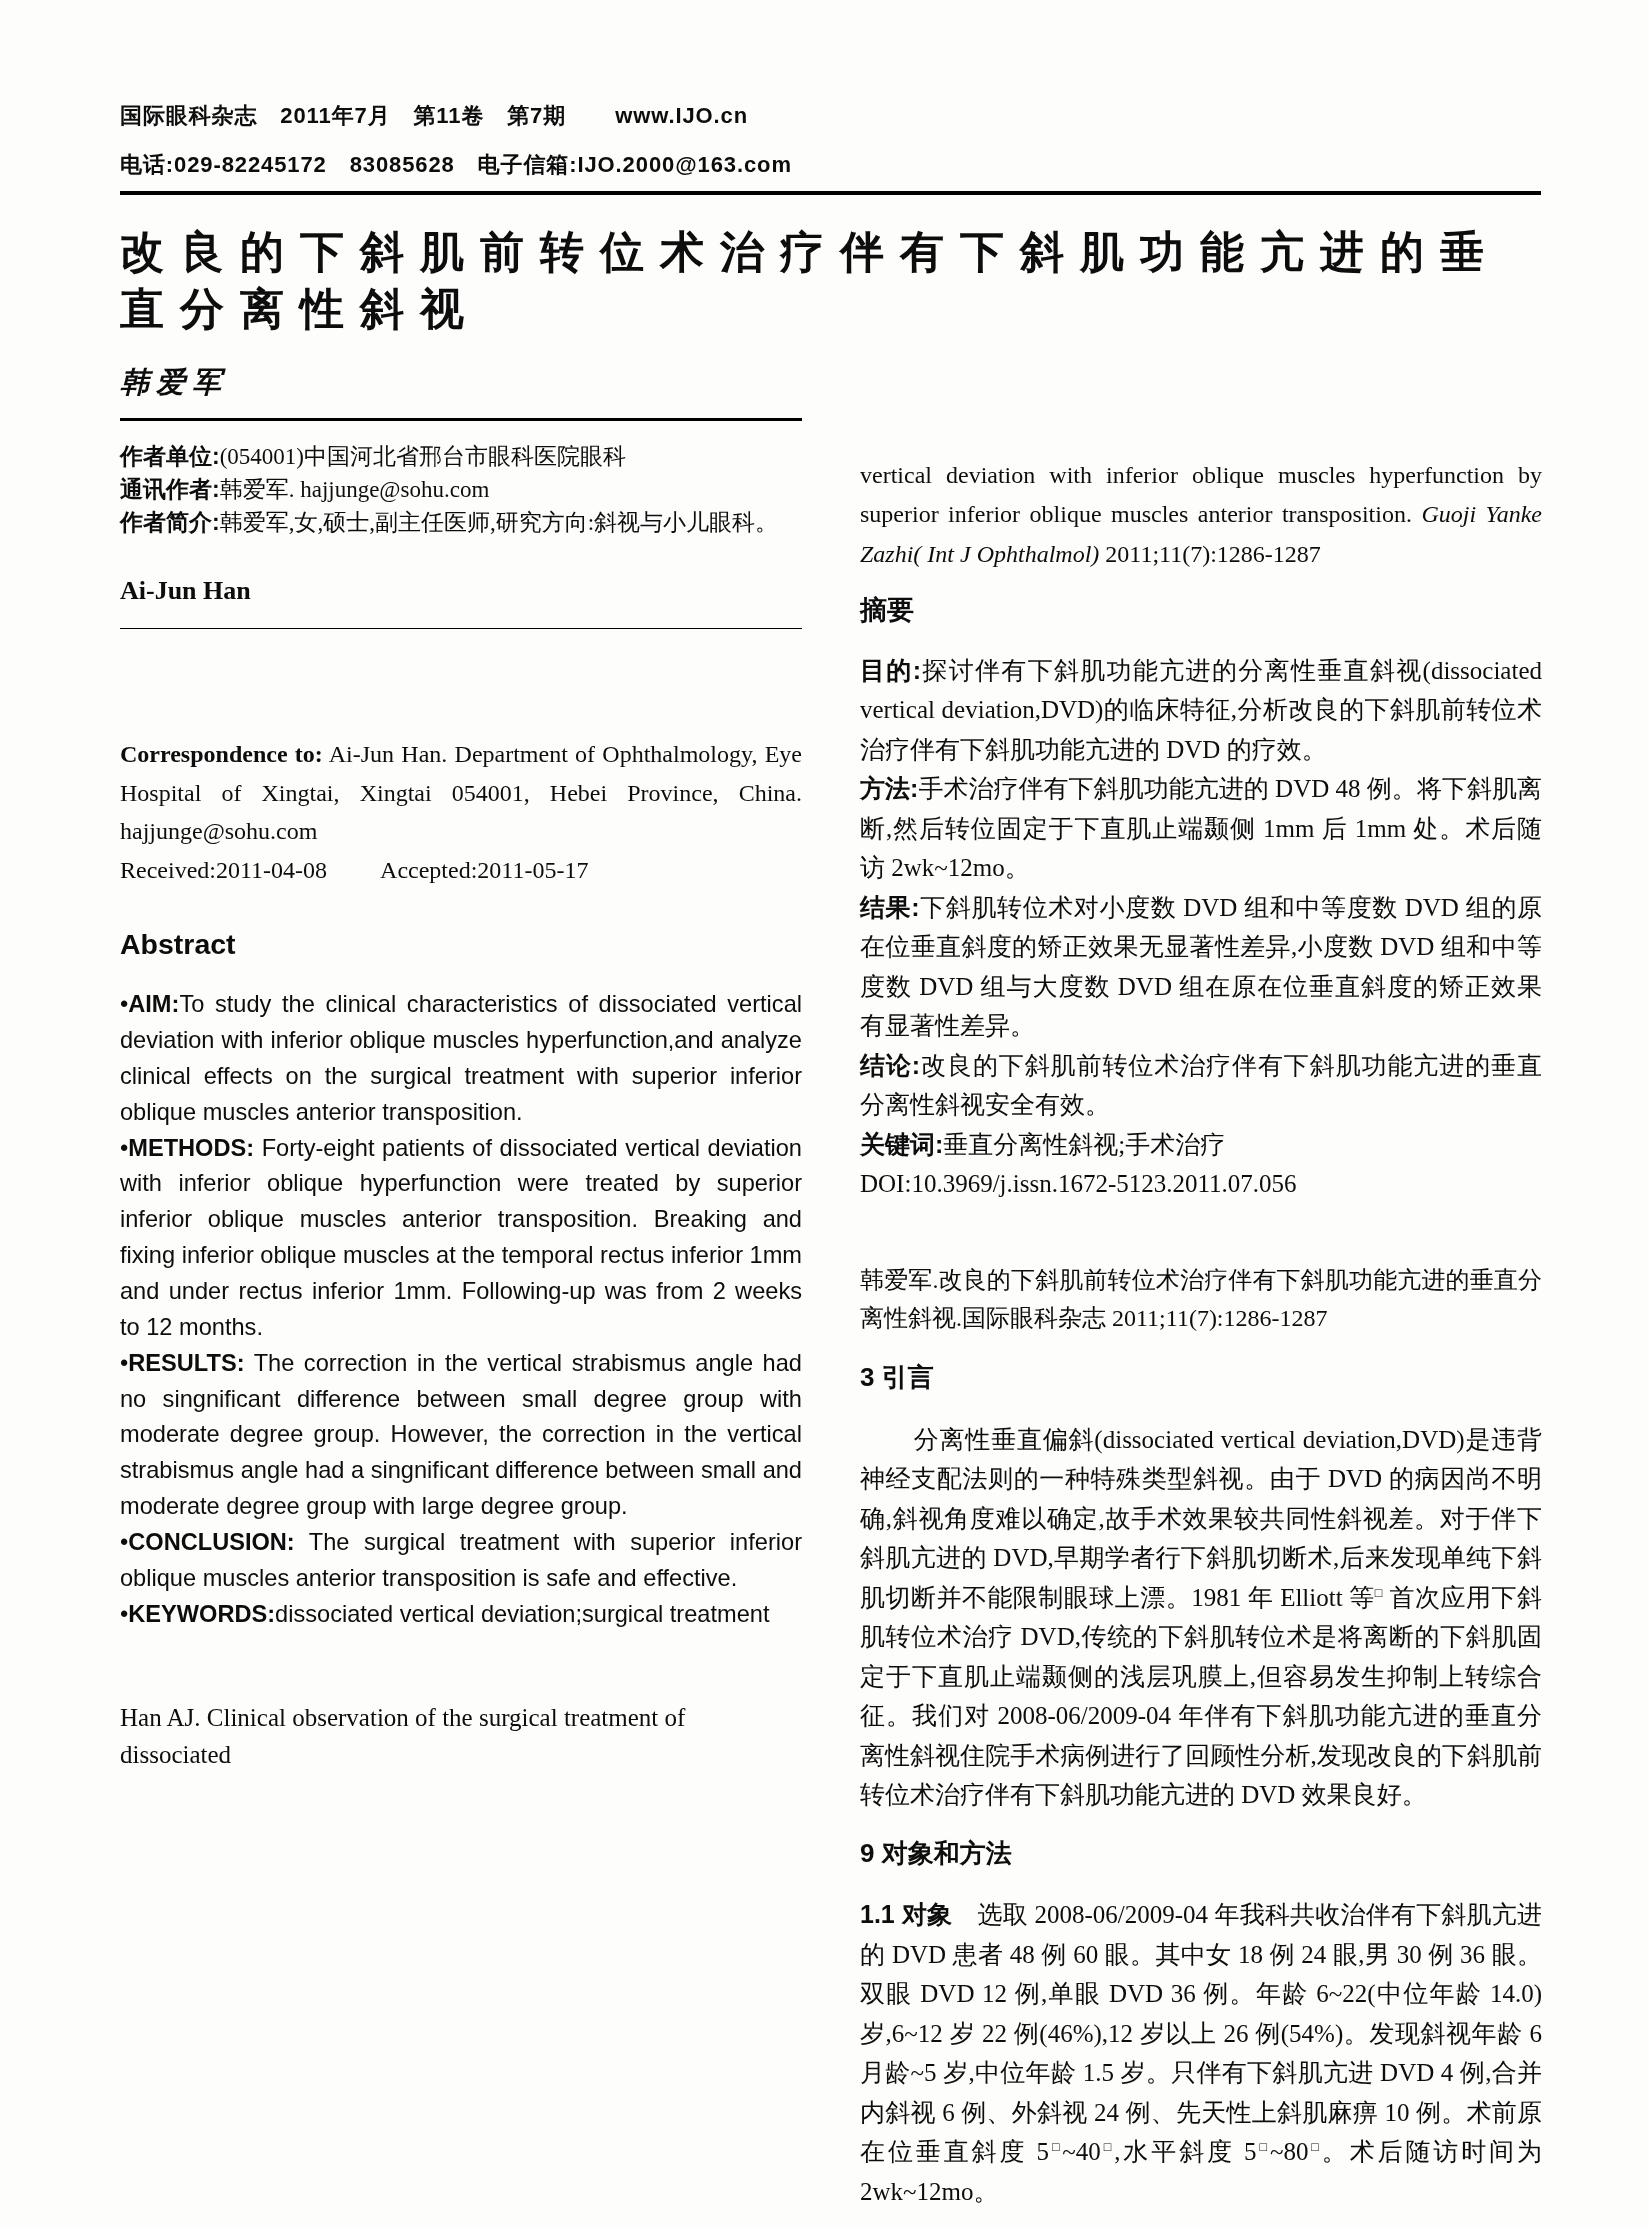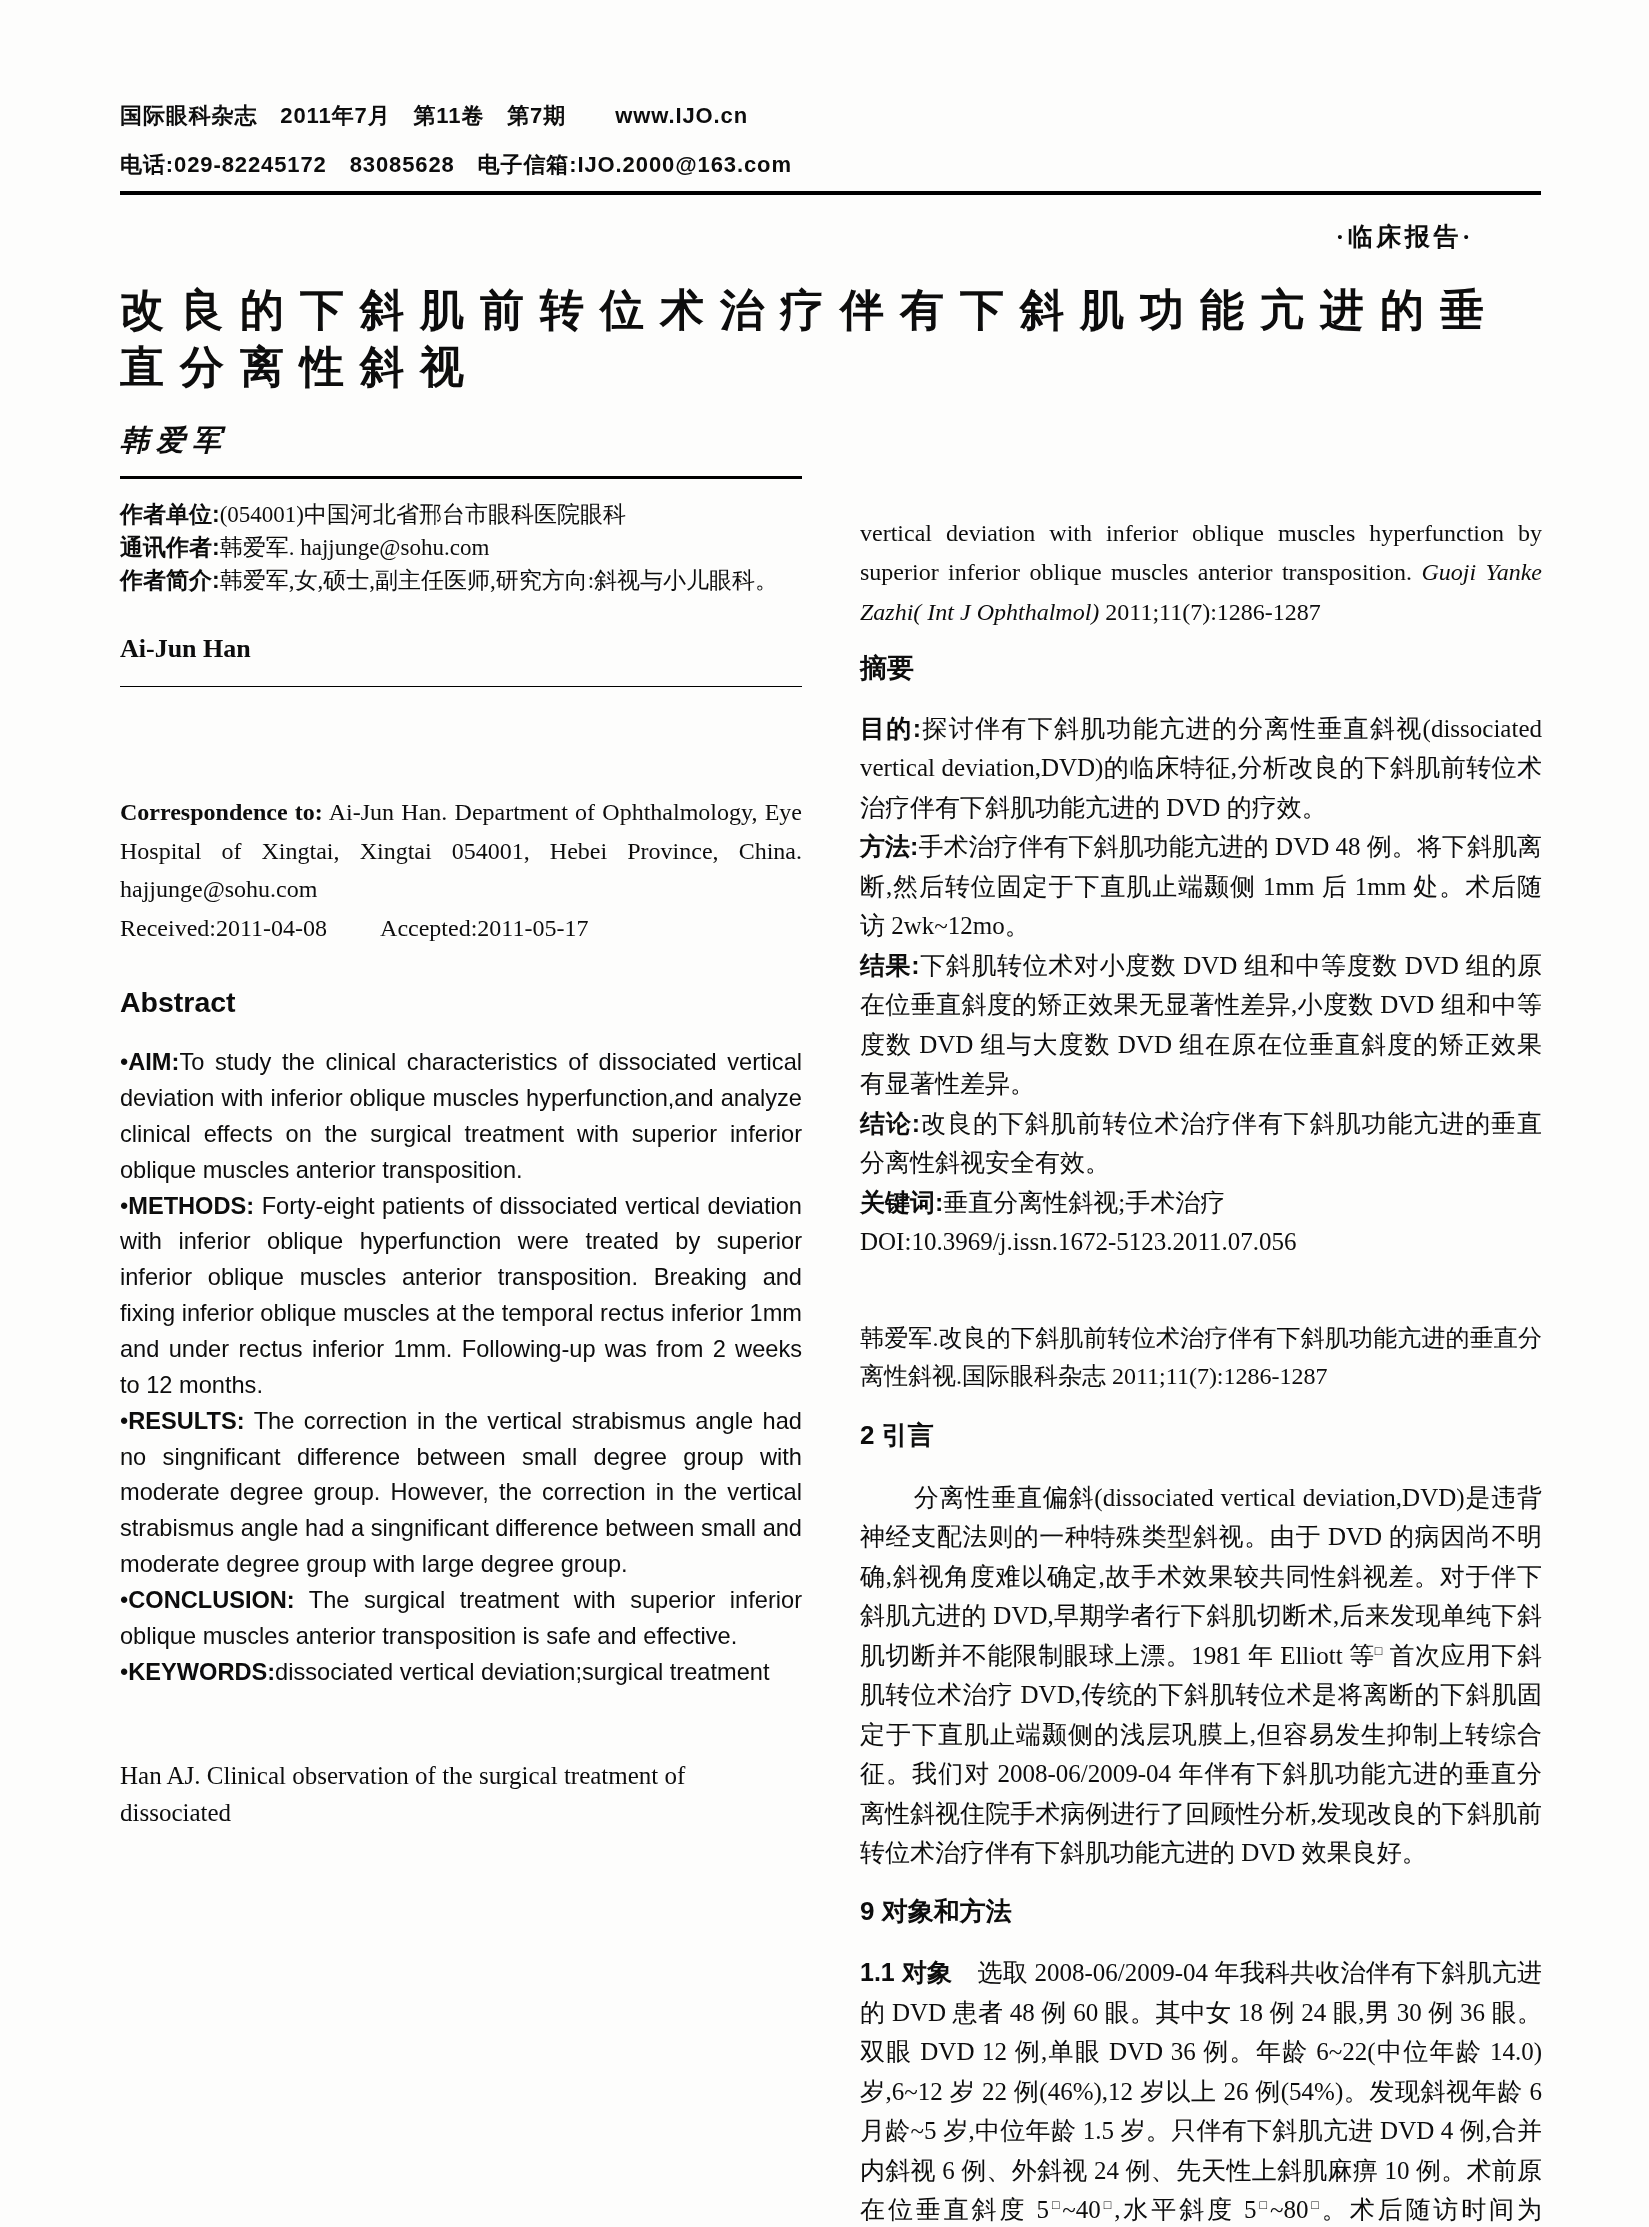--- a/index.html
+++ b/index.html
@@ -69,21 +69,20 @@
 
   <header>
     <div class="hdr-line">
       <span>国际眼科杂志　2011年7月　第11卷　第7期</span><span class="hdr-url">www.IJO.cn</span>
     </div>
     <div class="hdr-line hdr-line2">电话:029-82245172　83085628　电子信箱:IJO.2000@163.com</div>
   </header>
 
   <hr class="rule-thick">
 
-  <div class="report-tag">·临床报告·</div>
 
   <h1 class="title-cn">改良的下斜肌前转位术治疗伴有下斜肌功能亢进的垂直分离性斜视</h1>
 
   <div class="author-cn">韩爱军</div>
 
   <div class="columns">
 
     <div class="col col-left">
 
       <hr class="rule-a">
@@ -123,21 +122,21 @@
 
       <p class="cnp cnp-first"><span class="cn-label">目的:</span><span>探讨伴有下斜肌功能亢进的分离性垂直斜视(dissociated vertical deviation,DVD)的临床特征,分析改良的下斜肌前转位术治疗伴有下斜肌功能亢进的 DVD 的疗效。</span></p>
       <p class="cnp"><span class="cn-label">方法:</span><span>手术治疗伴有下斜肌功能亢进的 DVD 48 例。将下斜肌离断,然后转位固定于下直肌止端颞侧 1mm 后 1mm 处。术后随访 2wk~12mo。</span></p>
       <p class="cnp"><span class="cn-label">结果:</span><span>下斜肌转位术对小度数 DVD 组和中等度数 DVD 组的原在位垂直斜度的矫正效果无显著性差异,小度数 DVD 组和中等度数 DVD 组与大度数 DVD 组在原在位垂直斜度的矫正效果有显著性差异。</span></p>
       <p class="cnp"><span class="cn-label">结论:</span><span>改良的下斜肌前转位术治疗伴有下斜肌功能亢进的垂直分离性斜视安全有效。</span></p>
       <p class="cnp"><span class="cn-label">关键词:</span><span>垂直分离性斜视;手术治疗</span></p>
       <p class="cnp">DOI:10.3969/j.issn.1672-5123.2011.07.056</p>
 
       <p class="cite-cn">韩爱军.改良的下斜肌前转位术治疗伴有下斜肌功能亢进的垂直分离性斜视.国际眼科杂志 2011;11(7):1286-1287</p>
 
-      <h3 class="sec-h">2 引言</h3>
+      <h3 class="sec-h">3 引言</h3>
       <p class="cnp intro"><span>分离性垂直偏斜(dissociated vertical deviation,DVD)是违背神经支配法则的一种特殊类型斜视。由于 DVD 的病因尚不明确,斜视角度难以确定,故手术效果较共同性斜视差。对于伴下斜肌亢进的 DVD,早期学者行下斜肌切断术,后来发现单纯下斜肌切断并不能限制眼球上漂。1981 年 Elliott 等</span><span class="sup">□</span><span> 首次应用下斜肌转位术治疗 DVD,传统的下斜肌转位术是将离断的下斜肌固定于下直肌止端颞侧的浅层巩膜上,但容易发生抑制上转综合征。我们对 2008-06/2009-04 年伴有下斜肌功能亢进的垂直分离性斜视住院手术病例进行了回顾性分析,发现改良的下斜肌前转位术治疗伴有下斜肌功能亢进的 DVD 效果良好。</span></p>
 
       <h3 class="sec-h">9 对象和方法</h3>
       <p class="cnp subj"><span class="cn-label">1.1 对象</span><span>　选取 2008-06/2009-04 年我科共收治伴有下斜肌亢进的 DVD 患者 48 例 60 眼。其中女 18 例 24 眼,男 30 例 36 眼。双眼 DVD 12 例,单眼 DVD 36 例。年龄 6~22(中位年龄 14.0)岁,6~12 岁 22 例(46%),12 岁以上 26 例(54%)。发现斜视年龄 6 月龄~5 岁,中位年龄 1.5 岁。只伴有下斜肌亢进 DVD 4 例,合并内斜视 6 例、外斜视 24 例、先天性上斜肌麻痹 10 例。术前原在位垂直斜度 5</span><span class="sup">□</span><span>~40</span><span class="sup">□</span><span>,水平斜度 5</span><span class="sup">□</span><span>~80</span><span class="sup">□</span><span>。术后随访时间为 2wk~12mo。</span></p>
     </div>
   </div>
 
 </div>
 
 

